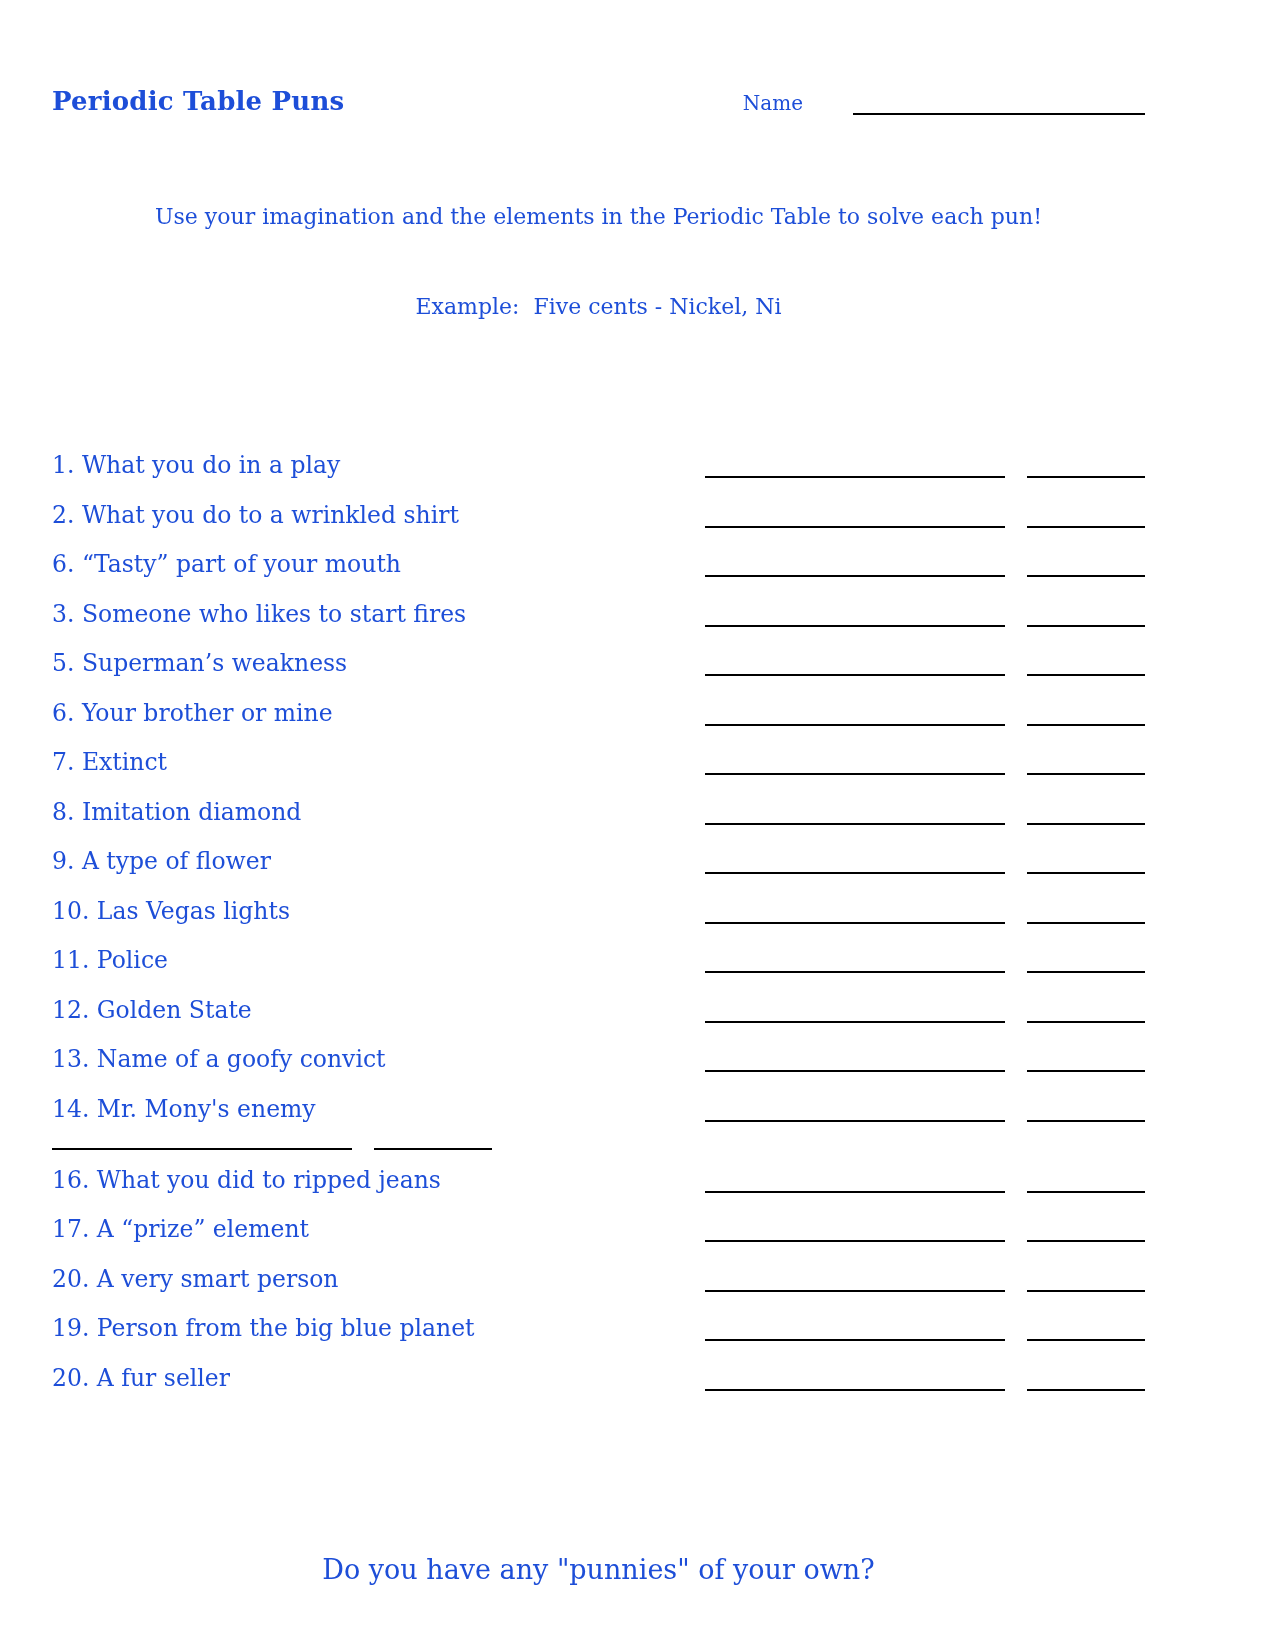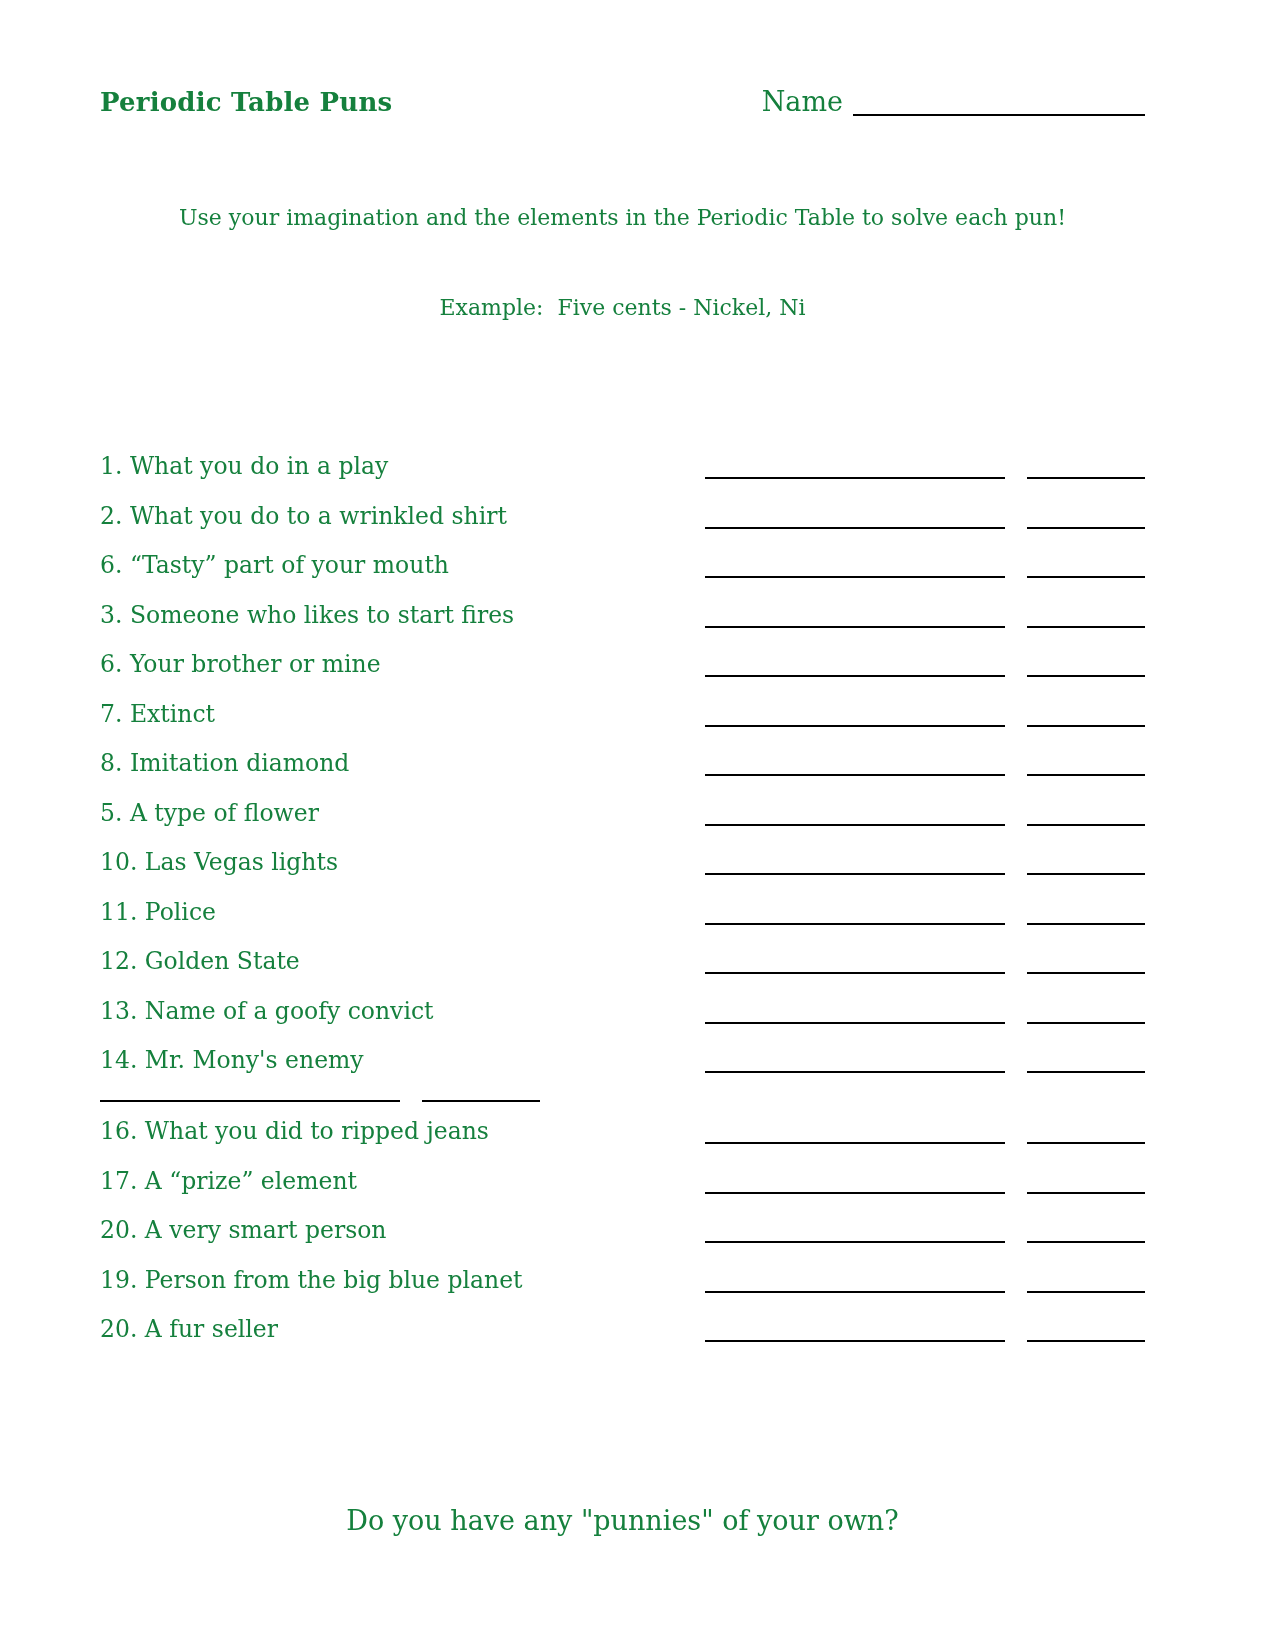--- a/index.html
+++ b/index.html
@@ -1,39 +1,40 @@
 <!DOCTYPE html>
 <html><head>
 <meta charset="utf-8">
 <style>
   html, body { margin: 0; padding: 0; background: #ffffff; }
   .page {
     box-sizing: border-box;
     width: 1275px;
     height: 1650px;
     background: #ffffff;
-    color: #15803d;
+    color: #1d4ed8;
     font-family: "DejaVu Serif", "Liberation Serif", serif;
-    padding: 86px 130px 0 100px;
+    padding: 86px 130px 0 52px;
     overflow: hidden;
   }
   .header {
     display: flex;
     justify-content: space-between;
     align-items: baseline;
   }
   .title {
     font-size: 26px;
     font-weight: bold;
     letter-spacing: 0.2px;
   }
   .name-group {
     display: flex;
     align-items: baseline;
-    font-size: 27px;
+    font-size: 20px;
+    gap: 40px;
   }
   .name-line {
     width: 292px;
     height: 0;
     border-bottom: 2px solid #000;
     position: relative;
     top: 5px;
     margin-left: 10px;
   }
   .subtitle {
@@ -119,20 +120,27 @@
   </div>
 
   <div class="q-row">
     <div class="q">3. Someone who likes to start fires</div>
     <div class="blanks">
       <div class="blank blank-long"></div>
       <div class="blank blank-short"></div>
     </div>
   </div>
 
+  <div class="q-row">
+    <div class="q">5. Superman’s weakness</div>
+    <div class="blanks">
+      <div class="blank blank-long"></div>
+      <div class="blank blank-short"></div>
+    </div>
+  </div>
 
   <div class="q-row">
     <div class="q">6. Your brother or mine</div>
     <div class="blanks">
       <div class="blank blank-long"></div>
       <div class="blank blank-short"></div>
     </div>
   </div>
 
   <div class="q-row">
@@ -145,21 +153,21 @@
 
   <div class="q-row">
     <div class="q">8. Imitation diamond</div>
     <div class="blanks">
       <div class="blank blank-long"></div>
       <div class="blank blank-short"></div>
     </div>
   </div>
 
   <div class="q-row">
-    <div class="q">5. A type of flower</div>
+    <div class="q">9. A type of flower</div>
     <div class="blanks">
       <div class="blank blank-long"></div>
       <div class="blank blank-short"></div>
     </div>
   </div>
 
   <div class="q-row">
     <div class="q">10. Las Vegas lights</div>
     <div class="blanks">
       <div class="blank blank-long"></div>

